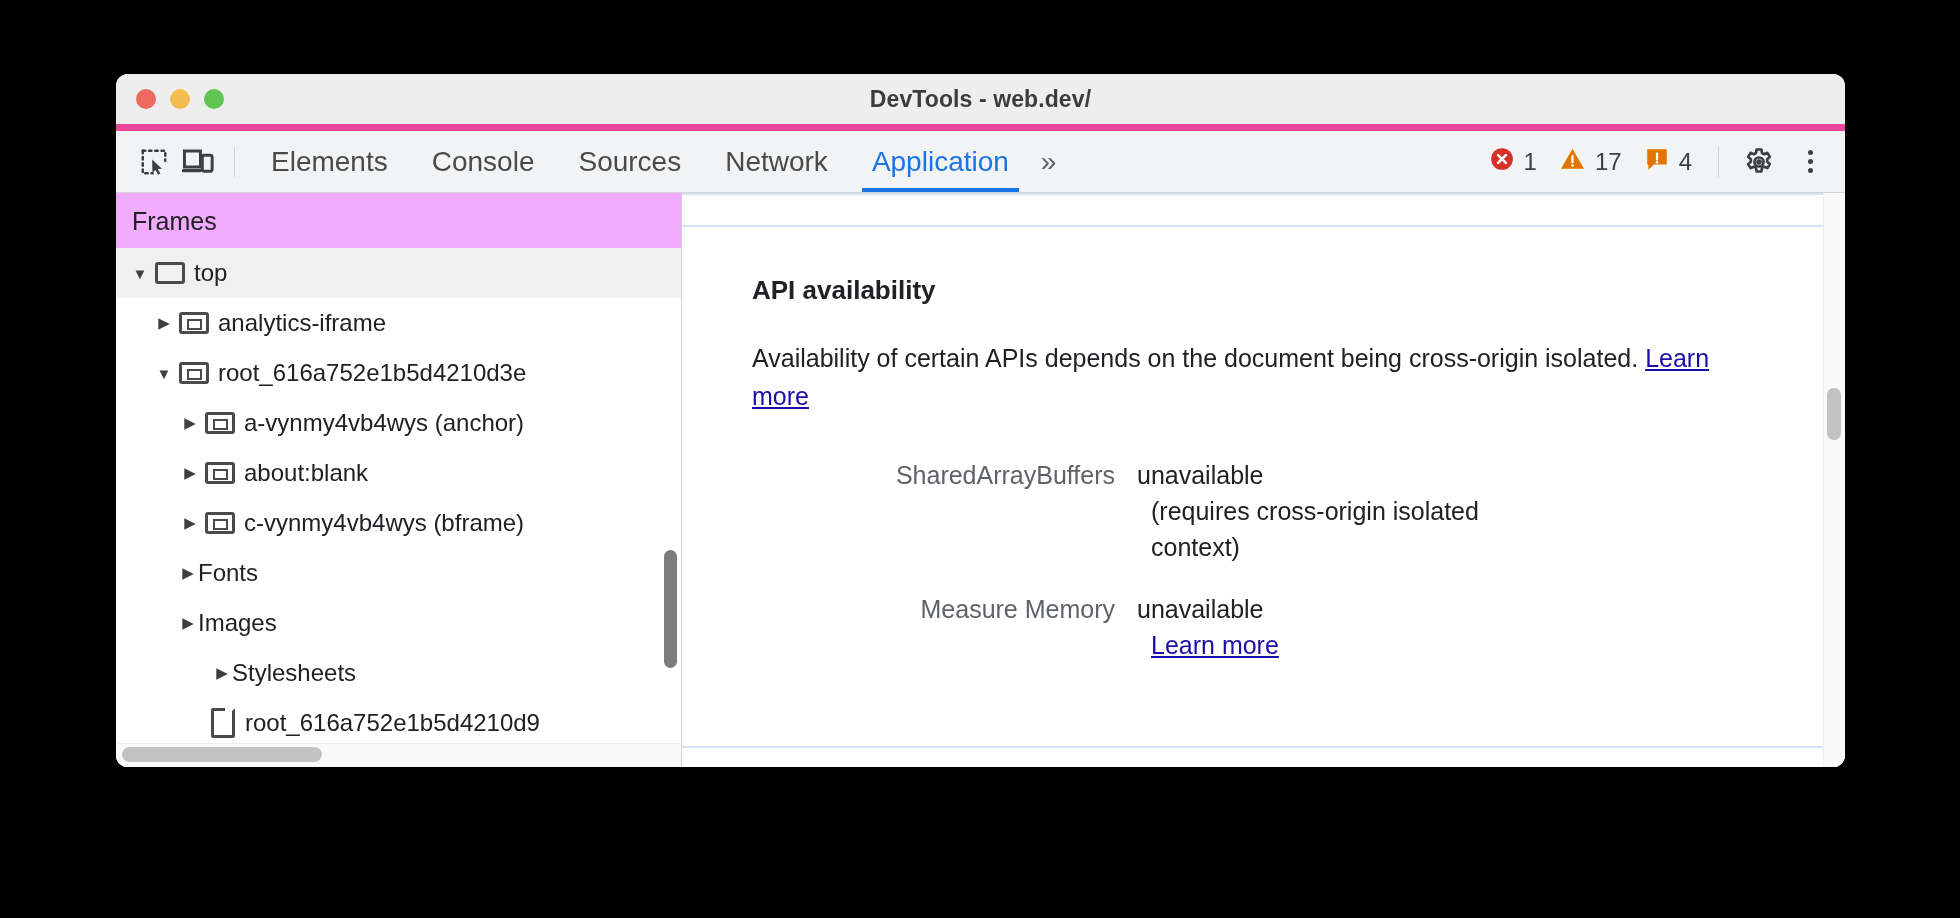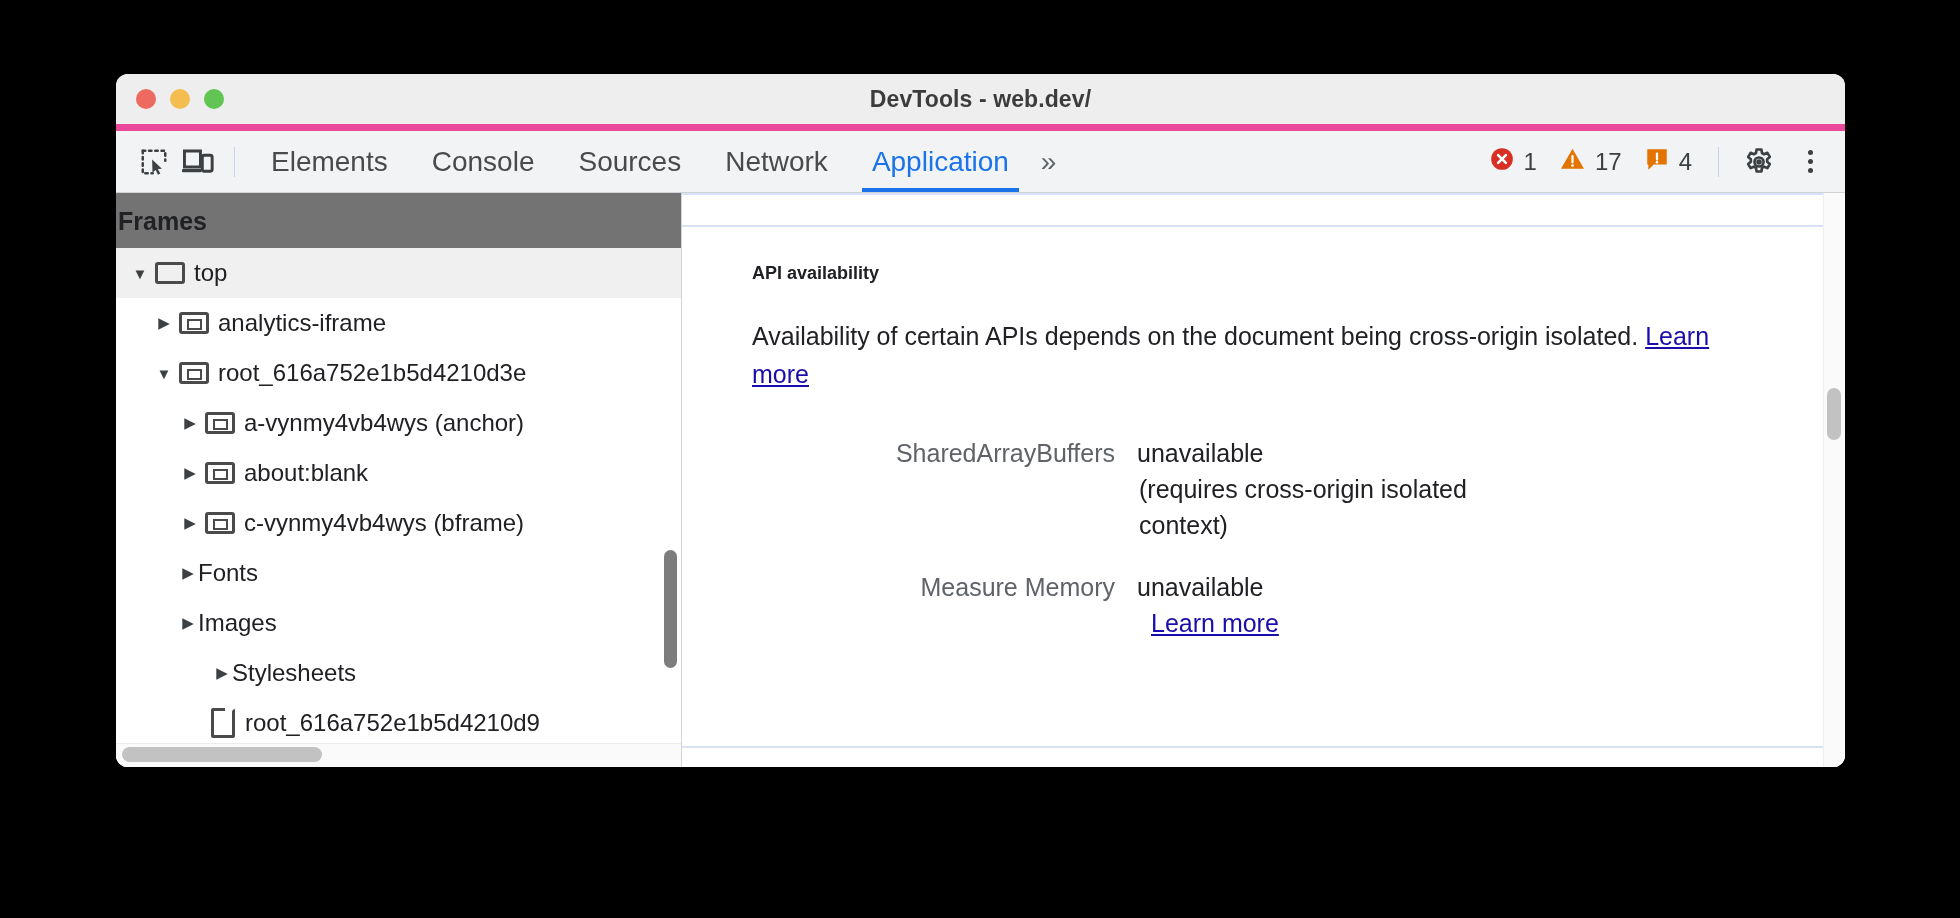--- a/index.html
+++ b/index.html
@@ -101,23 +101,22 @@
   
   .sidebar {
     width: 566px;
     border-right: 1px solid #cfd3d6;
     background: #fff;
     position: relative;
     overflow: hidden;
   }
   .sidebar-title {
     font-size: 25px; color: #202124;
-    padding: 14px 0 12px 2px;
-    background: #737373;
-    font-weight: bold;
+    padding: 14px 0 12px 16px;
+    background: #f0abfc;
   }
   .tree { font-size: 24px; color: #202124; }
   .tree-row {
     display: flex; align-items: center;
     height: 50px; white-space: nowrap;
     padding-right: 8px;
   }
   .tree-row.selected { background: #f0f0f0; }
   .twisty {
     width: 20px; flex: 0 0 20px; display: flex; align-items: center; justify-content: center;
@@ -162,40 +161,40 @@
   
   .main {
     flex: 1; position: relative;
     background: #fff; overflow: hidden;
   }
   .section-divider { height: 2px; background: #d9e1f7; }
   .section {
     padding: 0 0 0 70px;
   }
   .sec-title {
-    font-size: 18px; font-weight: bold; color: #202124;
-    padding-top: 36px;
+    font-size: 26px; font-weight: bold; color: #202124;
+    padding-top: 48px;
   }
   .sec-para {
     font-size: 25px; color: #202124; line-height: 1.5;
     max-width: 960px; margin-top: 34px;
   }
   .link { color: #1a0dab; text-decoration: underline; }
   .rows { margin-top: 42px; }
   .row {
     display: flex; align-items: flex-start;
     font-size: 25px; line-height: 1.44;
     margin-bottom: 26px;
   }
   .row-label {
     flex: 0 0 385px; text-align: right;
     color: #5f6368; padding-right: 22px;
   }
   .row-value { color: #202124; }
-  .row-note { color: #202124; margin-left: 2px; max-width: 380px; }
+  .row-note { color: #202124; margin-left: 14px; max-width: 380px; }
   .row-value-wrap { display: flex; flex-wrap: wrap; max-width: 560px; flex-direction: column; }
 
   .main-vscroll {
     position: absolute; right: 0; top: 0; bottom: 0; width: 22px;
     background: #fafafa; border-left: 1px solid #eee;
   }
   .main-vthumb {
     position: absolute; right: 4px; top: 195px;
     width: 14px; height: 52px; border-radius: 7px; background: #c2c2c2;
   }

